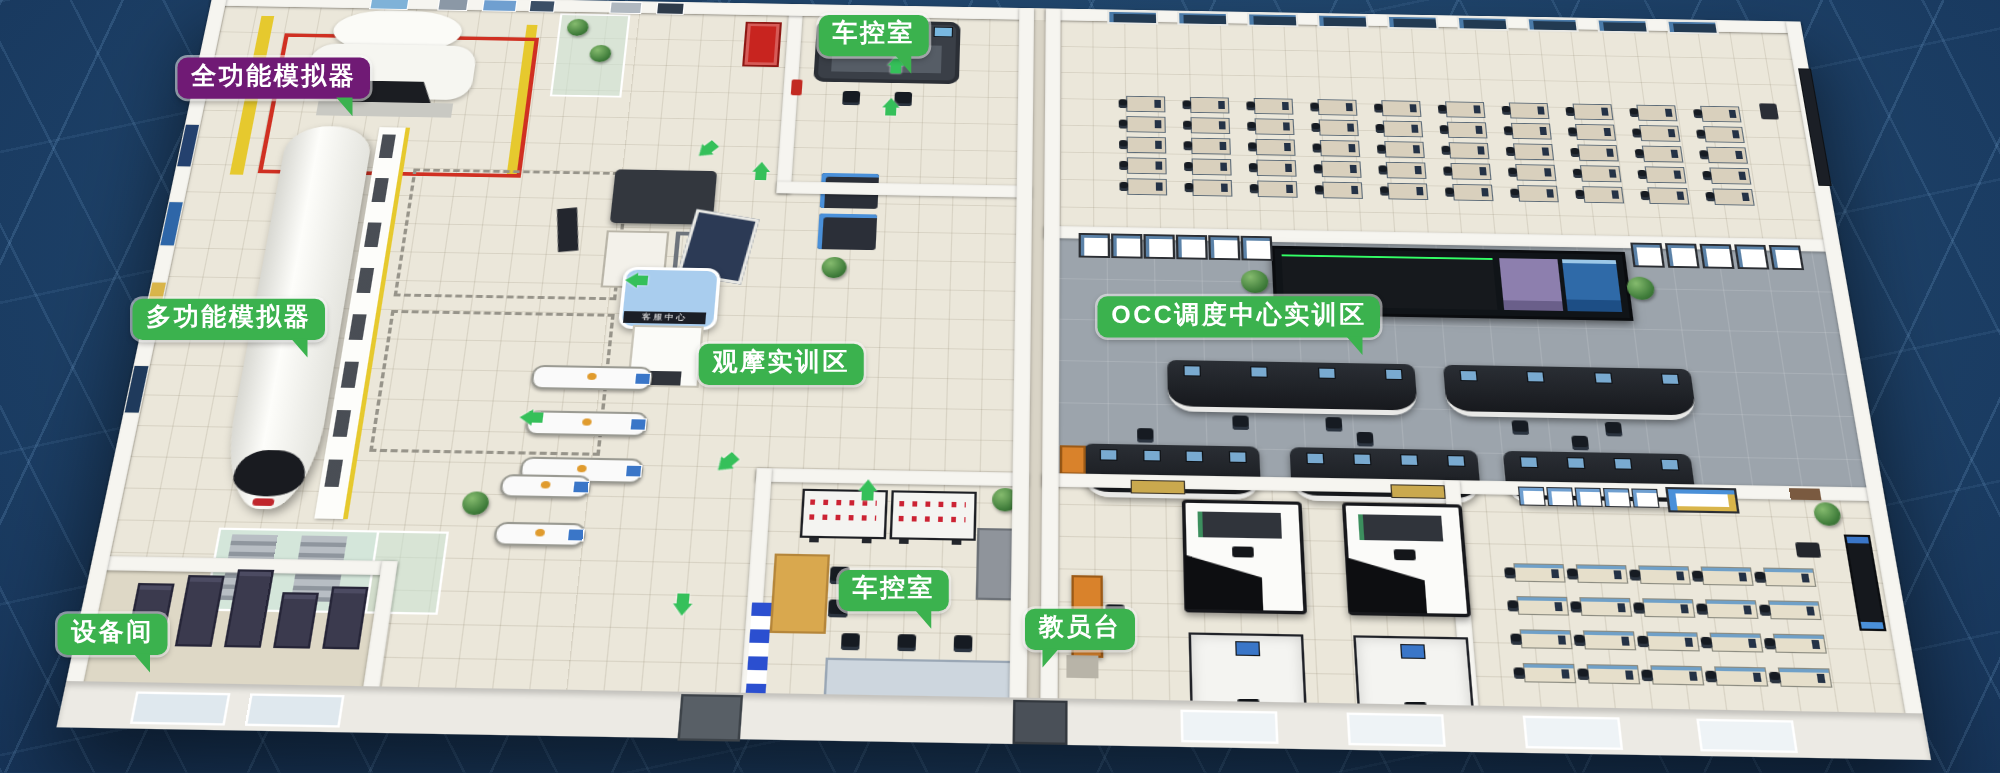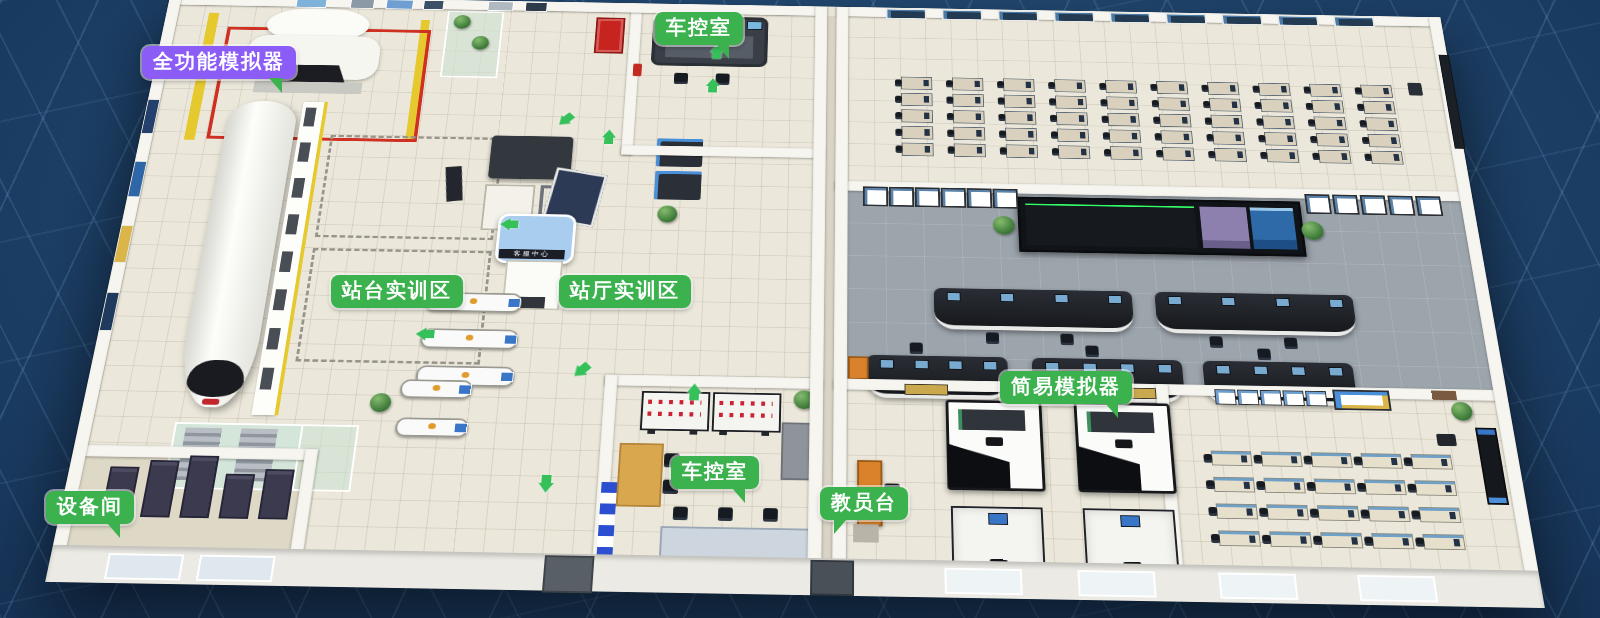--- a/index.html
+++ b/index.html
@@ -591,21 +591,21 @@
       <div class="a " style="left: 497px; top: 702px; width: 46px; height: 36px; background: rgb(88, 95, 102); border: 2px solid rgb(61, 67, 73);"></div>
       <div class="a " style="left: 765px; top: 702px; width: 40px; height: 34px; background: rgb(74, 80, 88); border: 2px solid rgb(51, 56, 62);"></div>
       <div class="a " style="left: 900px; top: 708px; width: 74px; height: 24px; background: rgb(238, 243, 246); border: 2px solid rgb(255, 255, 255);"></div>
       <div class="a " style="left: 1034px; top: 708px; width: 74px; height: 24px; background: rgb(238, 243, 246); border: 2px solid rgb(255, 255, 255);"></div>
       <div class="a " style="left: 1176px; top: 708px; width: 74px; height: 24px; background: rgb(238, 243, 246); border: 2px solid rgb(255, 255, 255);"></div>
       <div class="a " style="left: 1316px; top: 708px; width: 74px; height: 24px; background: rgb(238, 243, 246); border: 2px solid rgb(255, 255, 255);"></div>
     </div>
 </div>
 
 <div id="labels-layer" class="a" style="left:0;top:0;width:1600px;height:618px;z-index:50;">
-    <div class="zlabel" style="left: 142px; top: 46px; background: #8b5cf6;">全功能模拟器<div class="tail" style="right: 14px; bottom: -14px; border-top: 15px solid rgb(59, 178, 78); border-left: 13px solid transparent;"></div></div>
+    <div class="zlabel" style="left: 142px; top: 46px; background: #701a75;">全功能模拟器<div class="tail" style="right: 14px; bottom: -14px; border-top: 15px solid rgb(59, 178, 78); border-left: 13px solid transparent;"></div></div>
     <div class="zlabel" style="left: 655px; top: 12px; background: rgb(59, 178, 78);">车控室<div class="tail" style="right: 14px; bottom: -14px; border-top: 15px solid rgb(59, 178, 78); border-left: 13px solid transparent;"></div></div>
-    <div class="zlabel" style="left: 331px; top: 275px; background: rgb(59, 178, 78);">站台实训区</div>
-    <div class="zlabel" style="left: 559px; top: 275px; background: rgb(59, 178, 78);">站厅实训区</div>
-    <div class="zlabel" style="left: 1000px; top: 371px; background: rgb(59, 178, 78);">简易模拟器<div class="tail" style="right: 14px; bottom: -14px; border-top: 15px solid rgb(59, 178, 78); border-left: 13px solid transparent;"></div></div>
+    <div class="zlabel" style="left: 106px; top: 239px; background: rgb(59, 178, 78);">多功能模拟器<div class="tail" style="right: 14px; bottom: -14px; border-top: 15px solid rgb(59, 178, 78); border-left: 13px solid transparent;"></div></div>
+    <div class="zlabel" style="left: 559px; top: 275px; background: rgb(59, 178, 78);">观摩实训区</div>
+    <div class="zlabel" style="left: 878px; top: 237px; background: rgb(59, 178, 78);">OCC调度中心实训区<div class="tail" style="right: 14px; bottom: -14px; border-top: 15px solid rgb(59, 178, 78); border-left: 13px solid transparent;"></div></div>
     <div class="zlabel" style="left: 671px; top: 456px; background: rgb(59, 178, 78);">车控室<div class="tail" style="right: 14px; bottom: -14px; border-top: 15px solid rgb(59, 178, 78); border-left: 13px solid transparent;"></div></div>
     <div class="zlabel" style="left: 820px; top: 487px; background: rgb(59, 178, 78);">教员台<div class="tail" style="left: 14px; bottom: -14px; border-top: 15px solid rgb(59, 178, 78); border-right: 13px solid transparent;"></div></div>
     <div class="zlabel" style="left: 46px; top: 491px; background: rgb(59, 178, 78);">设备间<div class="tail" style="right: 14px; bottom: -14px; border-top: 15px solid rgb(59, 178, 78); border-left: 13px solid transparent;"></div></div>
   </div>
 
 </body></html>

